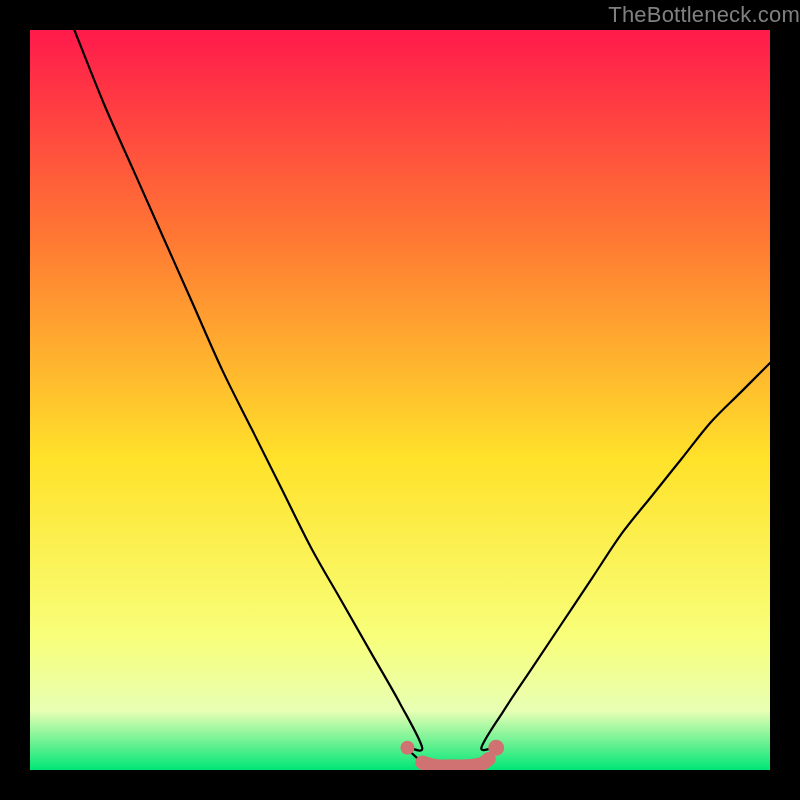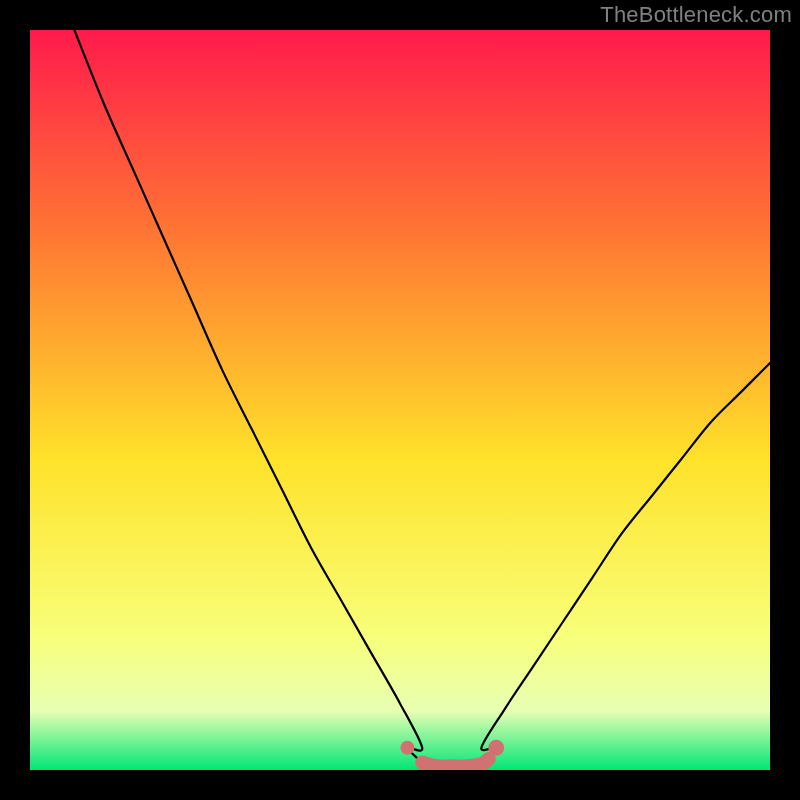--- a/index.html
+++ b/index.html
@@ -21,21 +21,21 @@
   .plot {
     position: absolute;
     left: 30px;
     top: 30px;
     width: 740px;
     height: 740px;
   }
   .watermark {
     position: absolute;
     top: 2px;
-    right: 8px;
+    right: 0;
     font-family: Arial, Helvetica, sans-serif;
     font-size: 22px;
     color: #808080;
     font-weight: 400;
     letter-spacing: 0.2px;
   }
   svg {
     display: block;
   }
 </style>

